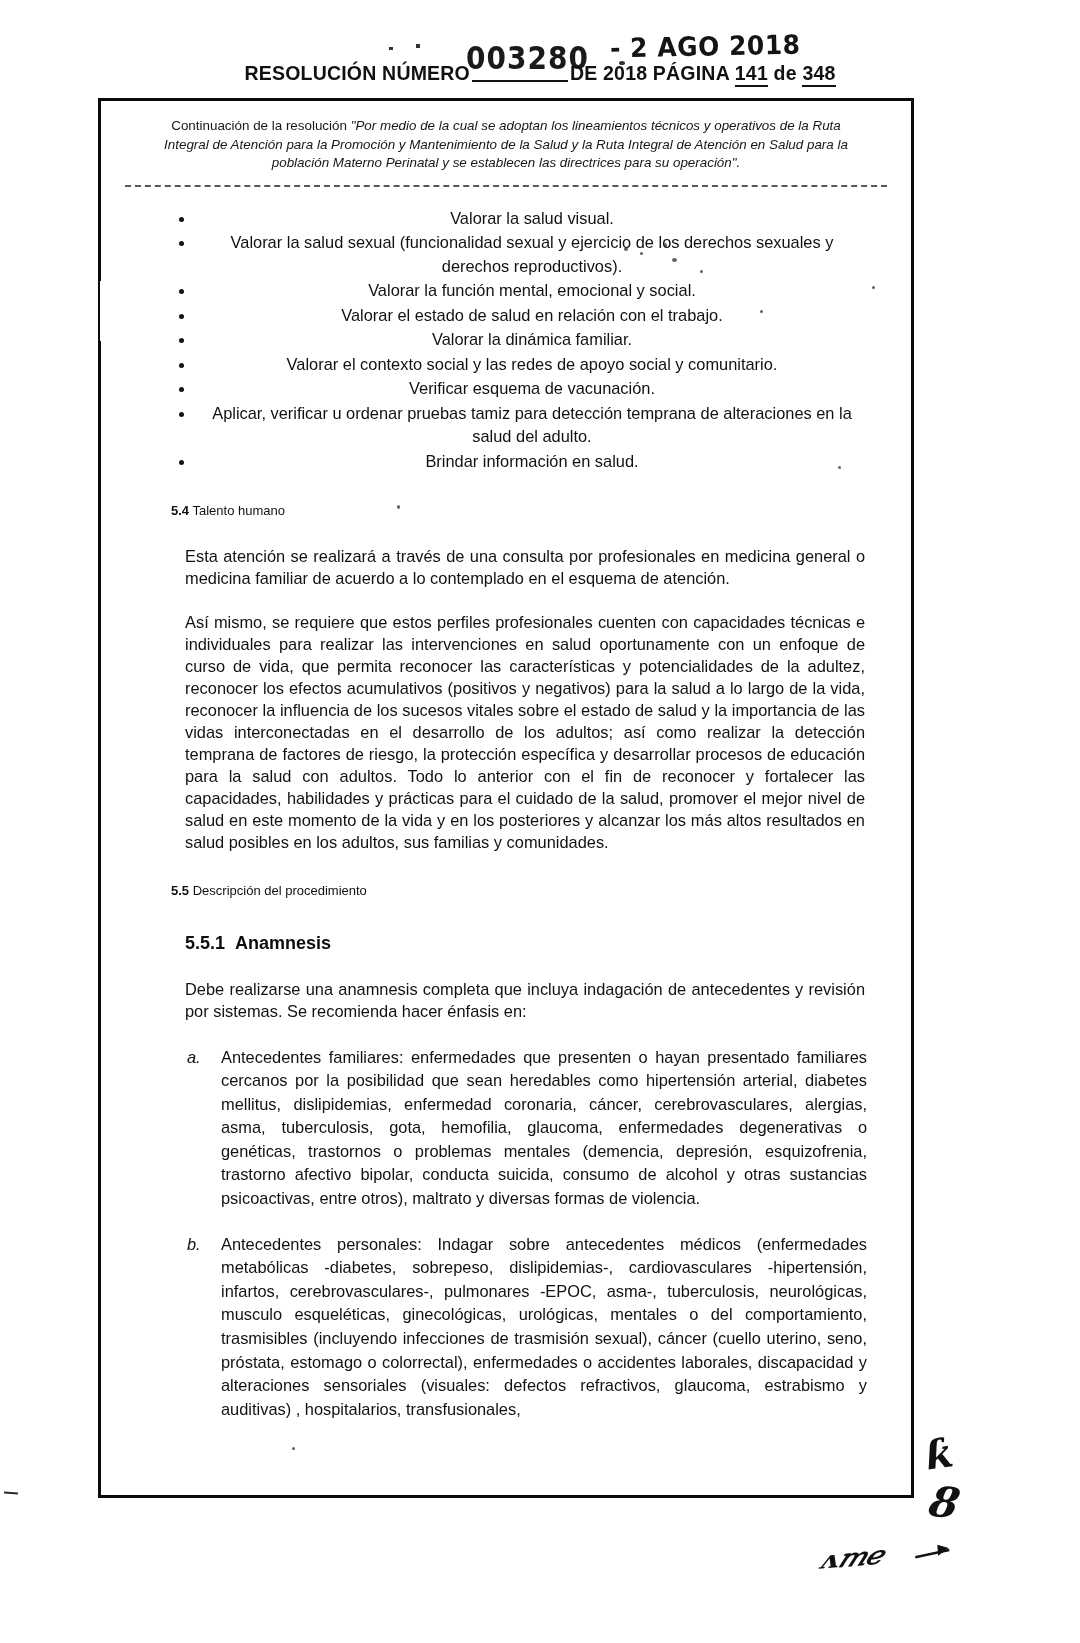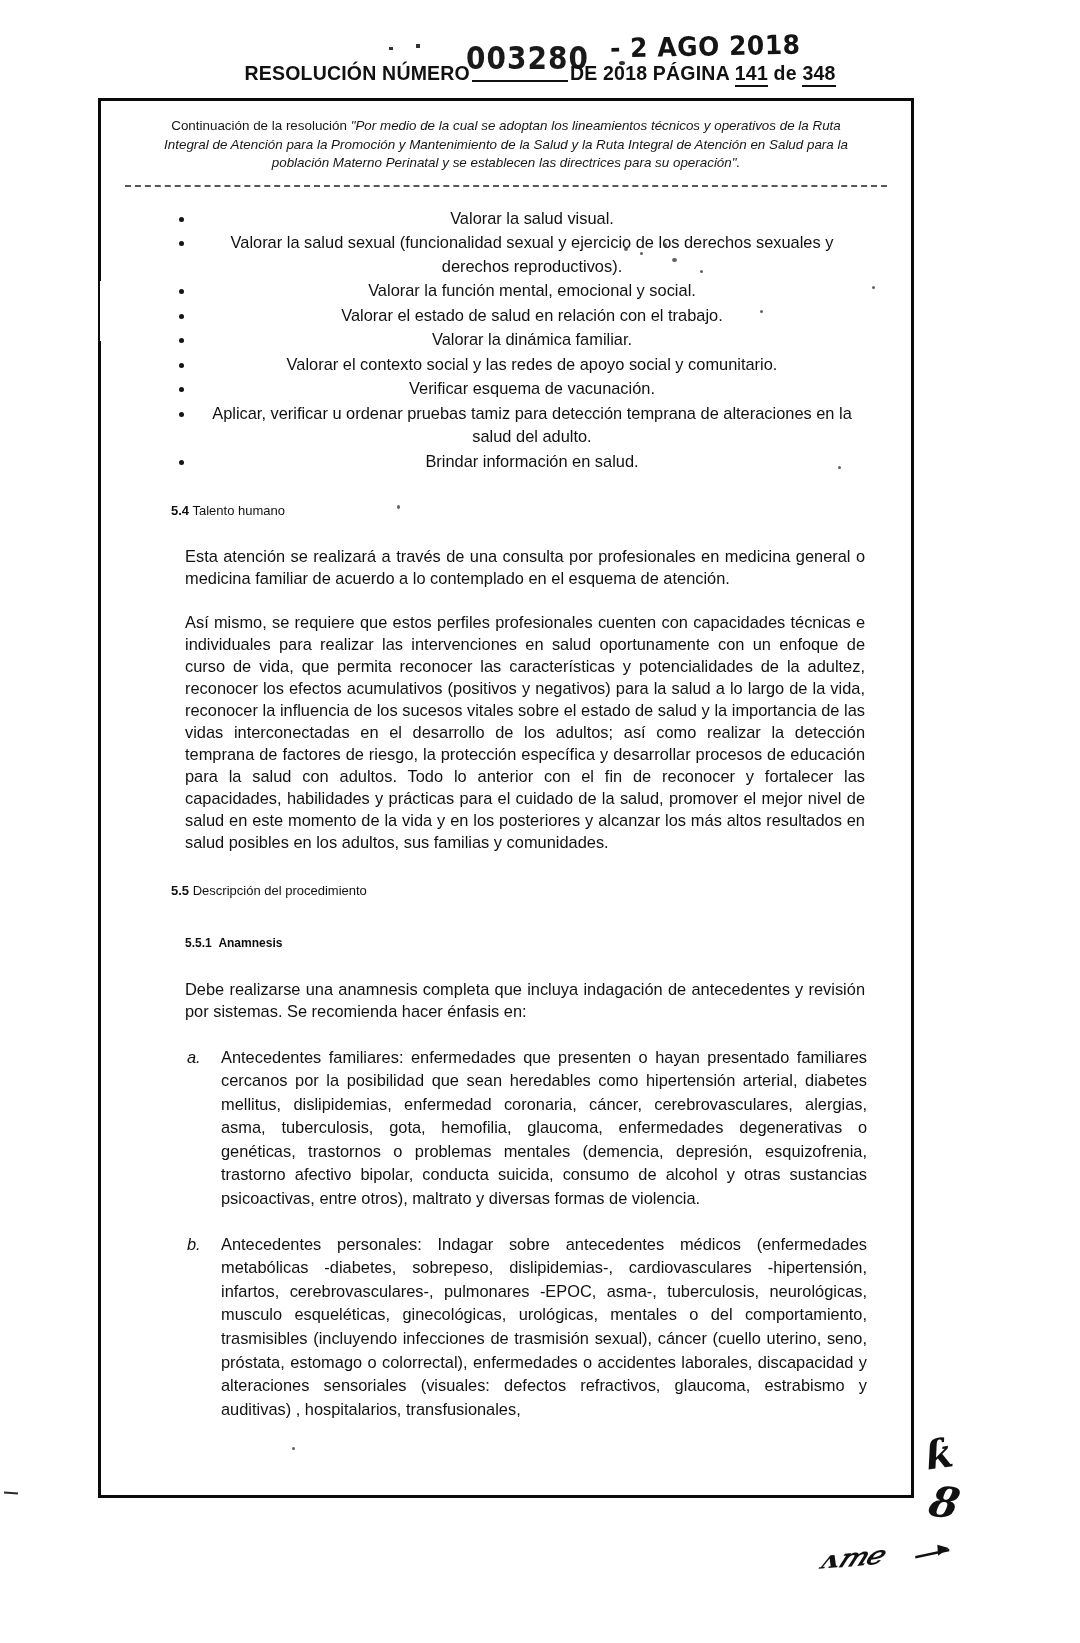--- a/index.html
+++ b/index.html
@@ -163,21 +163,21 @@
 
   .sec-head {
     margin-top: 26px;
     font-size: 13px;
     color: #111;
   }
   .sec-head .num { font-weight: 700; }
 
   .sec-head-bold {
     margin-top: 30px;
-    font-size: 12px;
+    font-size: 18px;
     font-weight: 700;
     color: #0d0d0d;
     padding-left: 14px;
   }
   .sec-head-bold .num { font-weight: 700; }
 
   p.para {
     margin: 22px 0 0 0;
     text-align: justify;
     text-justify: inter-word;

